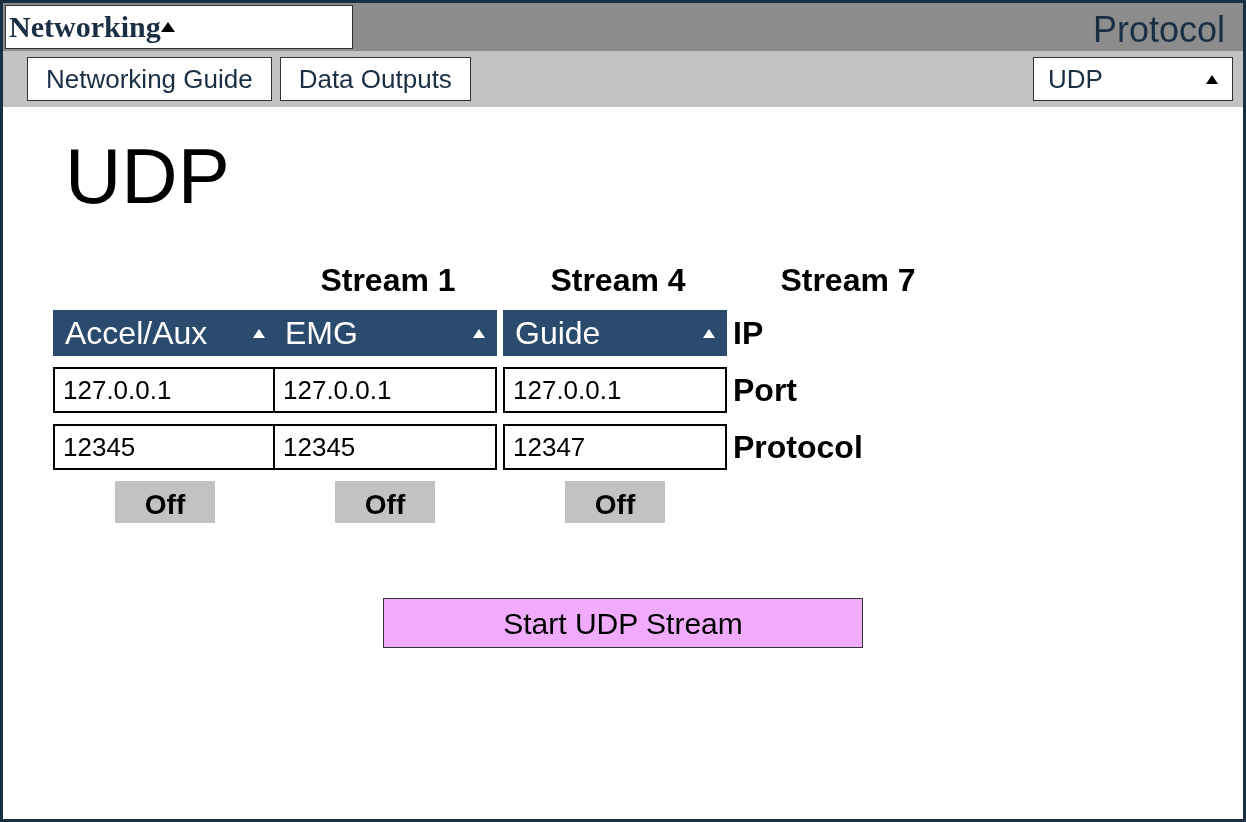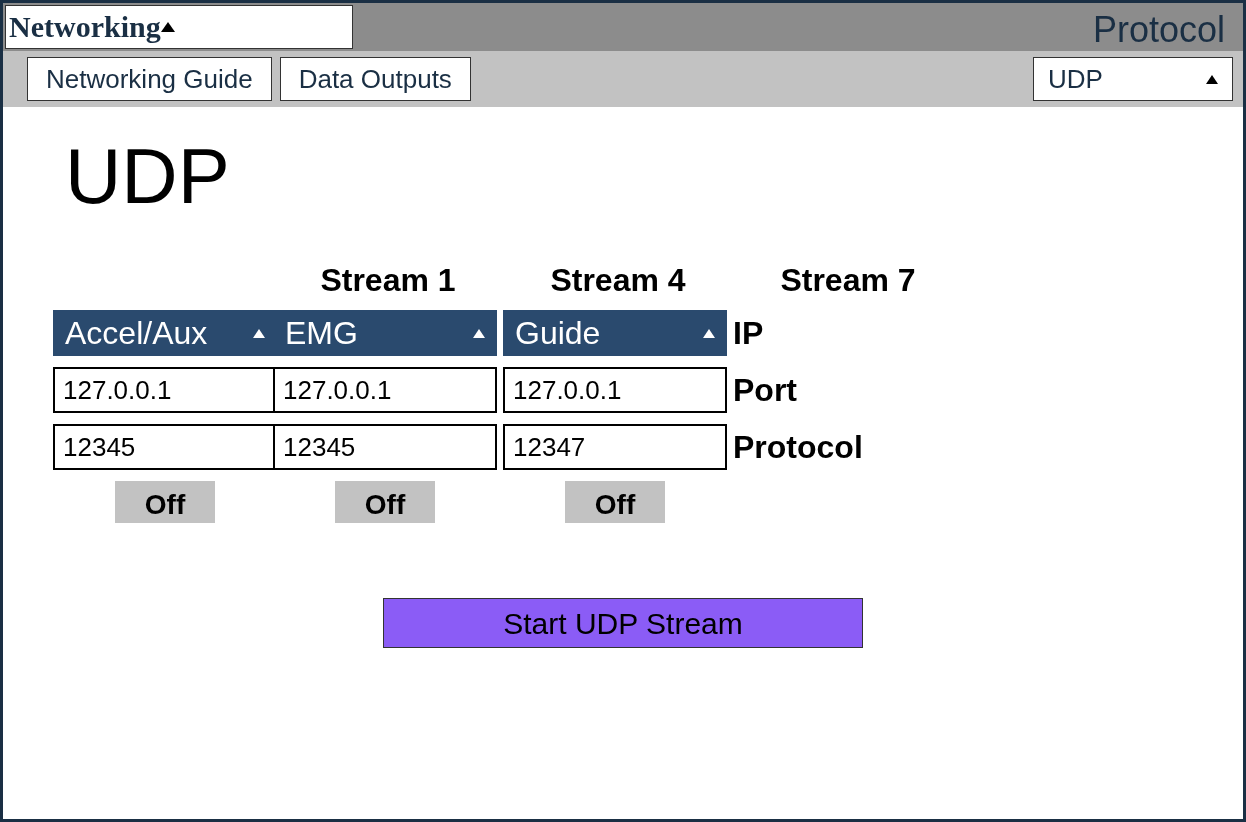--- a/index.html
+++ b/index.html
@@ -172,21 +172,21 @@
       display: flex;
       justify-content: center;
       width: 224px;
     }
     .start-button-wrap {
       display: flex;
       justify-content: center;
       margin-top: 75px;
     }
     .start-button {
-      background: #8b5cf6;
+      background: #f0abfc;
       border: 1px solid #333;
       padding: 8px 40px;
       font-size: 30px;
       color: #000;
       cursor: pointer;
       width: 480px;
       height: 50px;
     }
   </style>
 </head>

